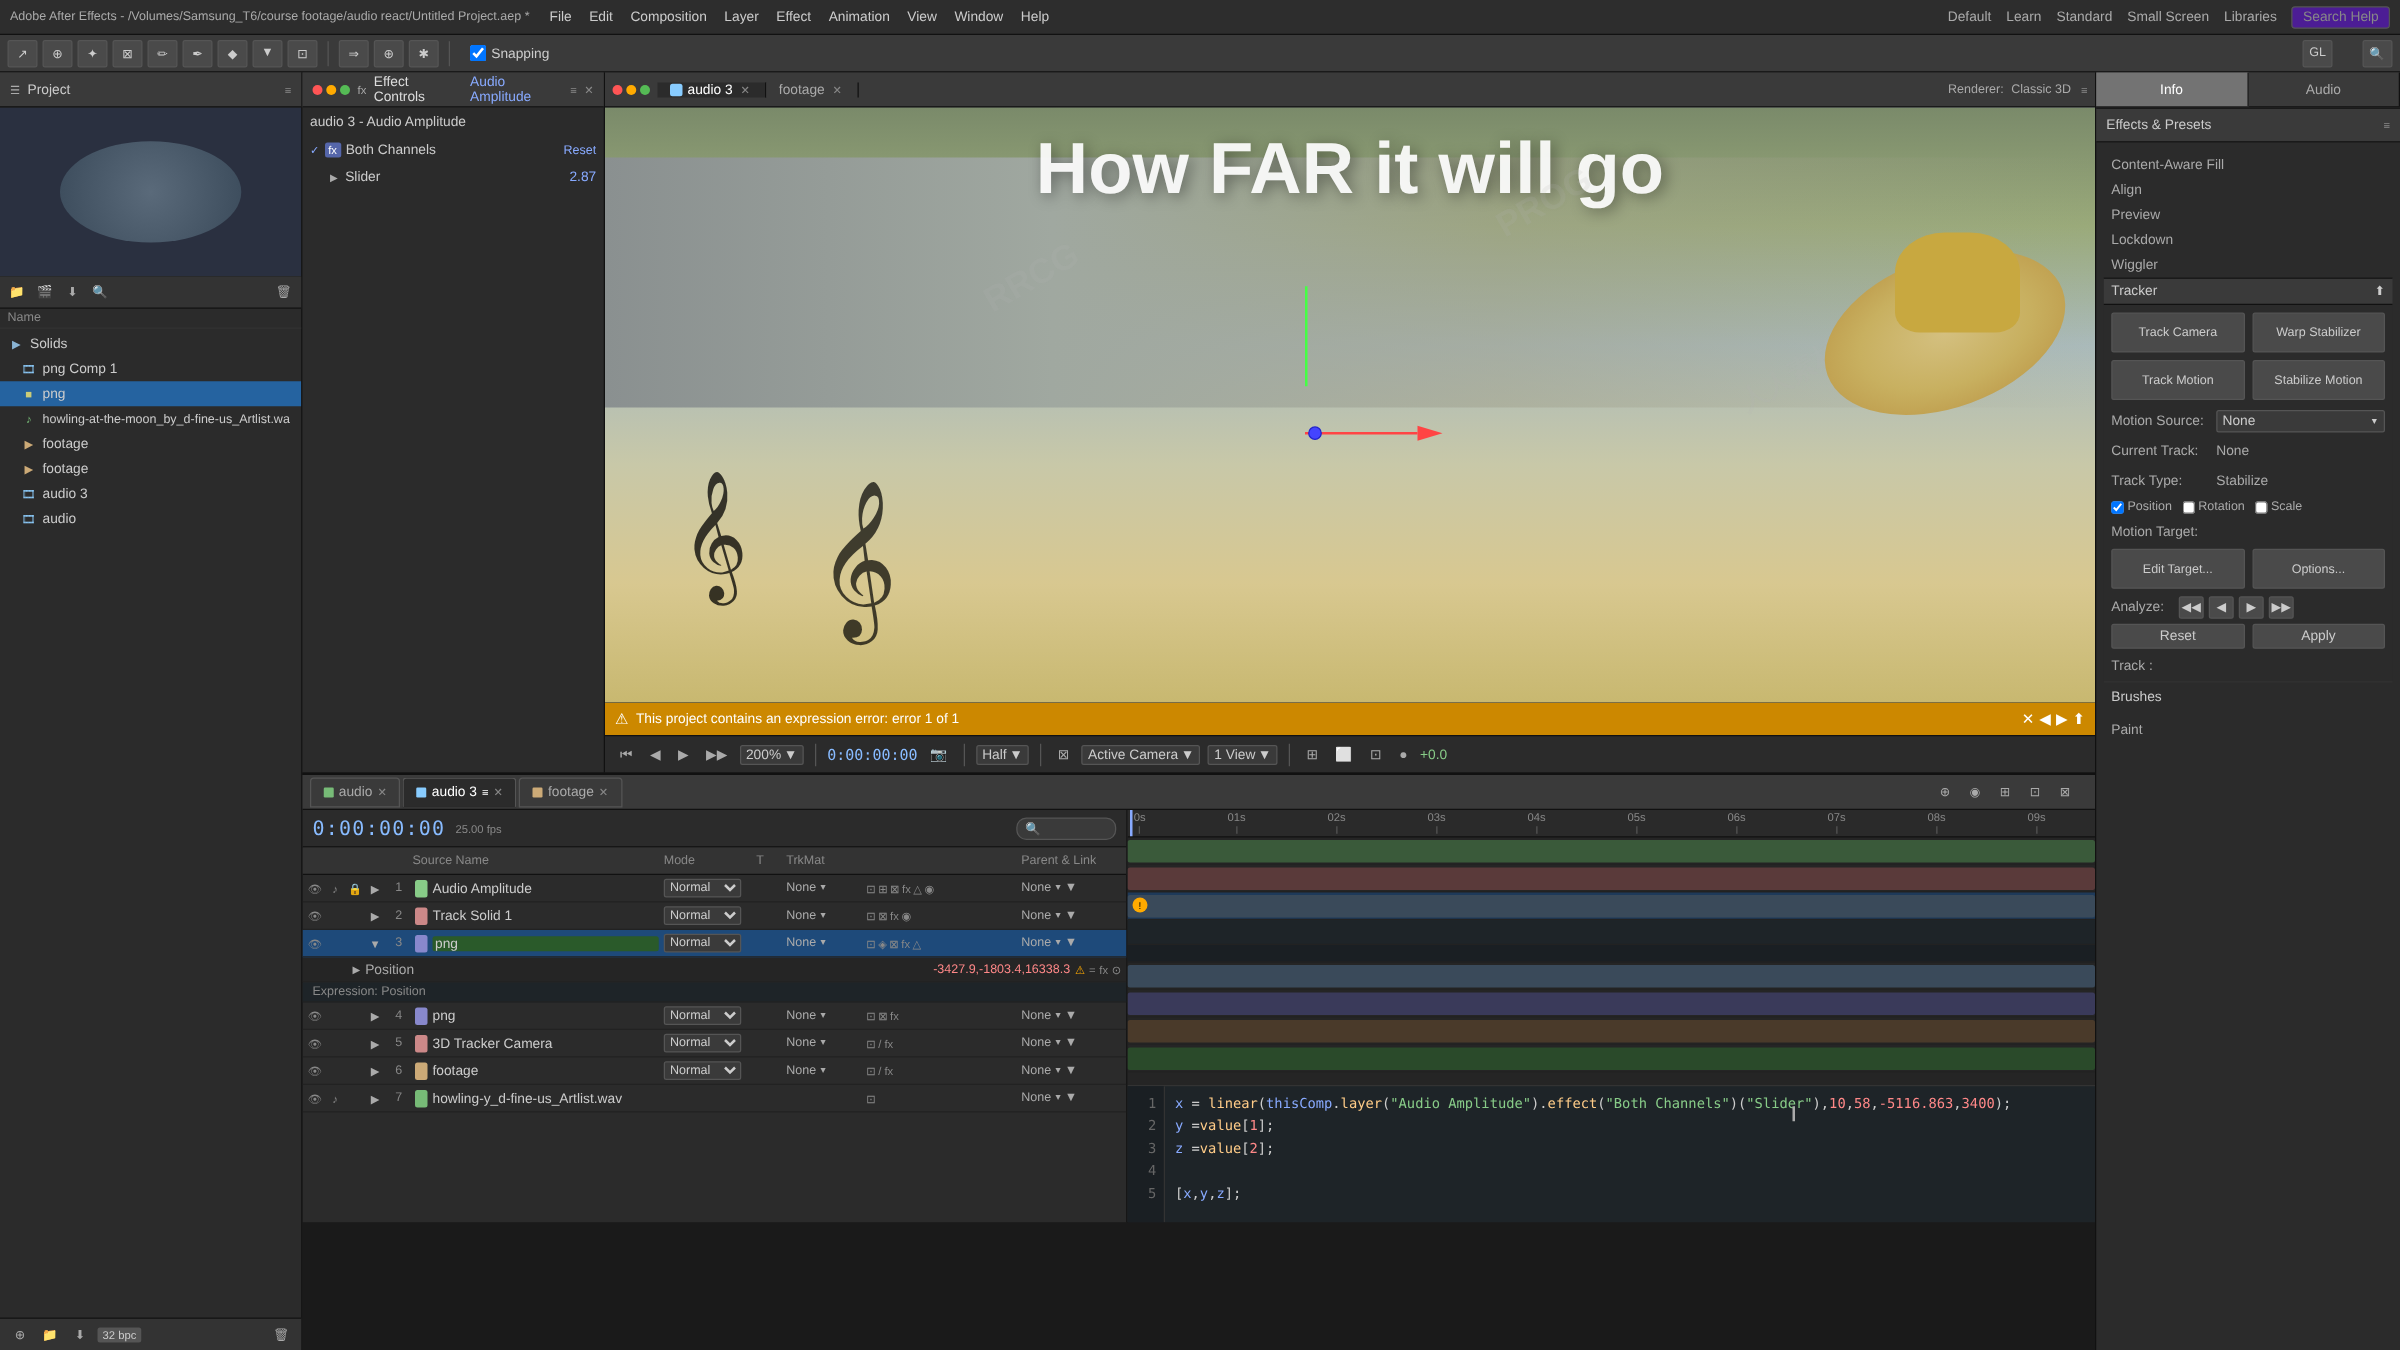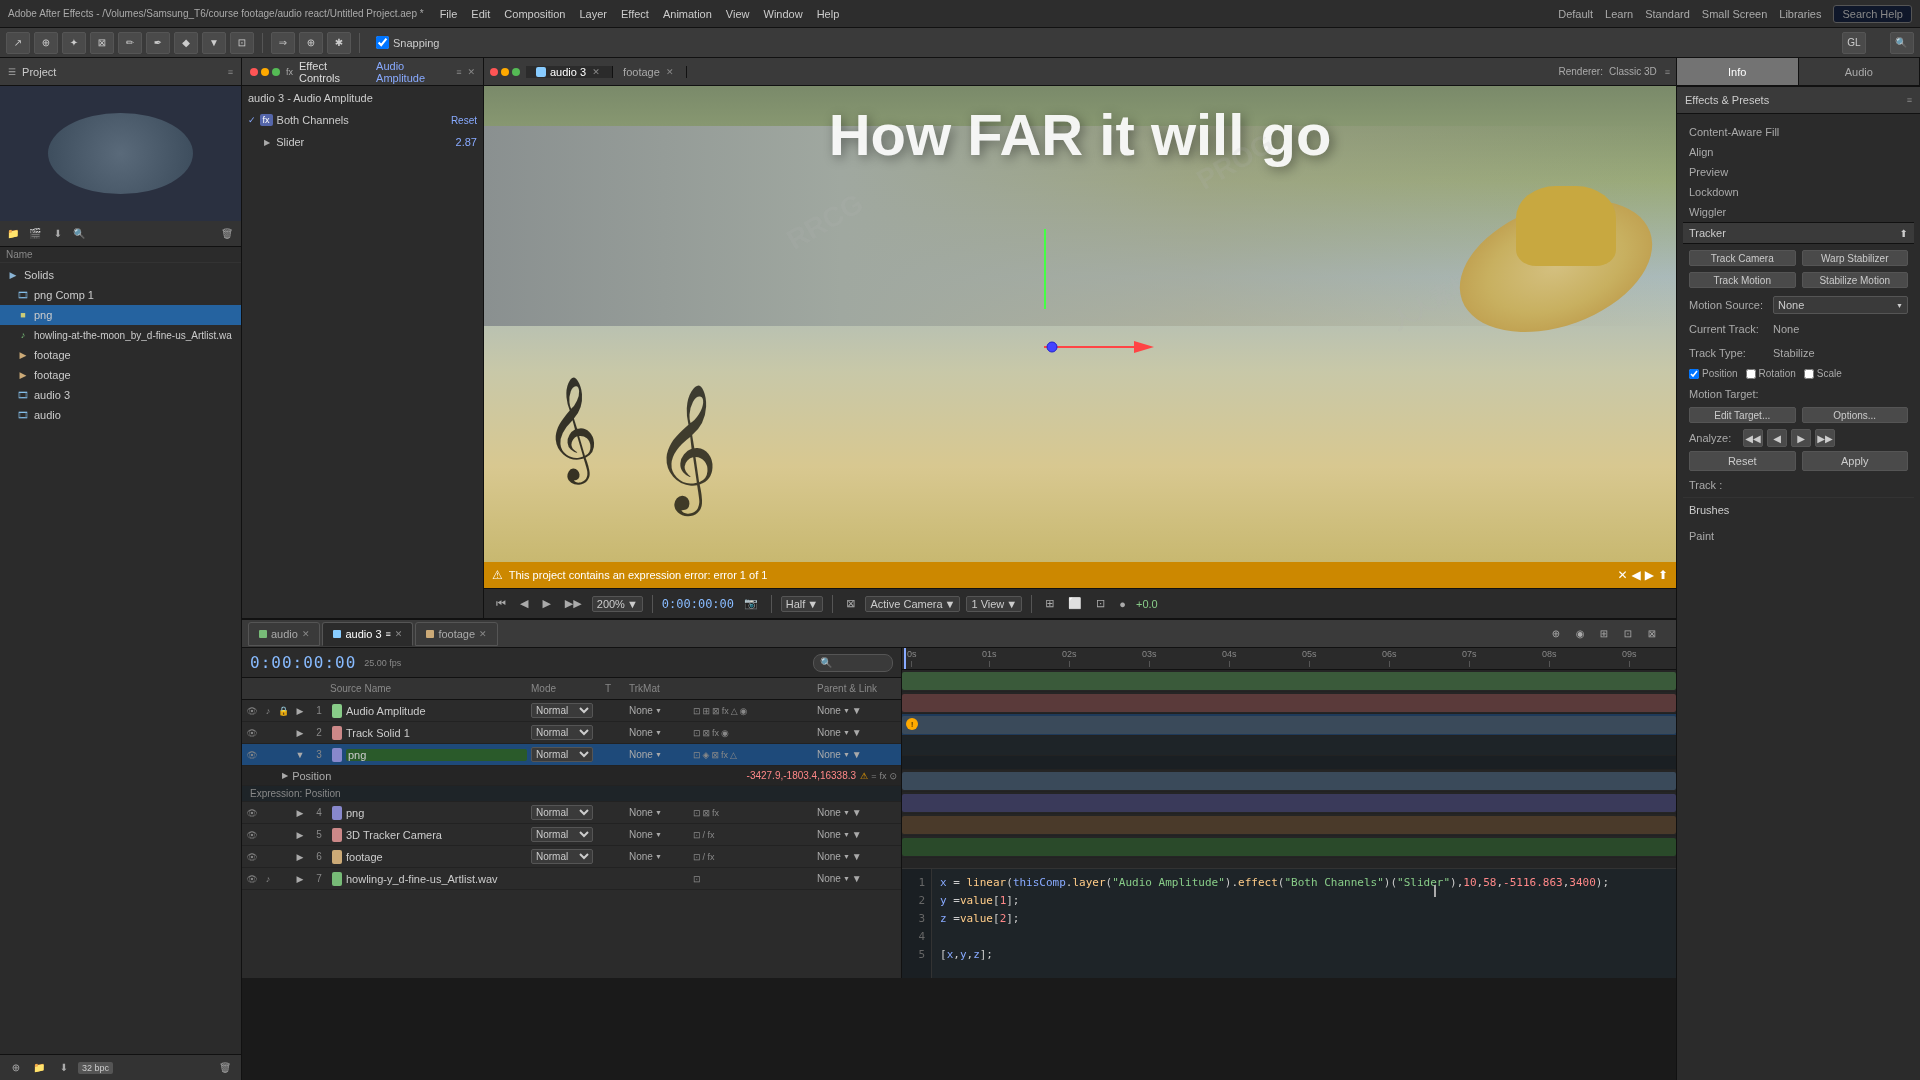--- a/index.html
+++ b/index.html
@@ -457,21 +457,21 @@
     .tracker-controls {
       padding: 6px;
     }
     .tracker-btn-row {
       display: flex;
       gap: 6px;
       margin-bottom: 6px;
     }
     .tracker-btn {
       flex: 1;
-      height: 16px;
+      height: 32px;
       background: #4a4a4a;
       border: 1px solid #555;
       border-radius: 2px;
       font-size: 10px;
       color: #ccc;
       display: flex;
       align-items: center;
       justify-content: center;
       cursor: pointer;
     }
@@ -819,21 +819,21 @@
     <span class="menu-item">View</span>
     <span class="menu-item">Window</span>
     <span class="menu-item">Help</span>
   </div>
   <div class="top-right-controls">
     <span>Default</span>
     <span>Learn</span>
     <span>Standard</span>
     <span>Small Screen</span>
     <span>Libraries</span>
-    <span style="background:#0f172a;border:1px solid #555;border-radius:3px;padding:2px 8px;font-size:11px;color:#888;">Search Help</span>
+    <span style="background:#4c1d95;border:1px solid #555;border-radius:3px;padding:2px 8px;font-size:11px;color:#888;">Search Help</span>
   </div>
 </div>
 
 <div id="toolbar">
   <div class="toolbar-btn">↗</div>
   <div class="toolbar-btn">⊕</div>
   <div class="toolbar-btn">✦</div>
   <div class="toolbar-btn">⊠</div>
   <div class="toolbar-btn">✏</div>
   <div class="toolbar-btn">✒</div>

